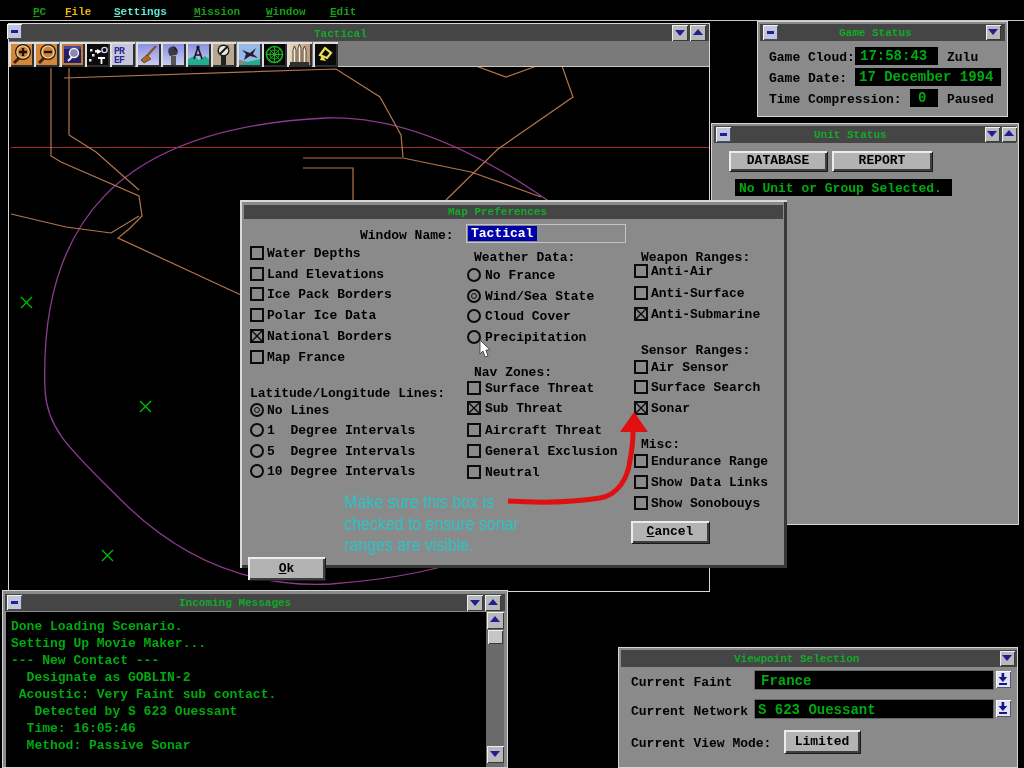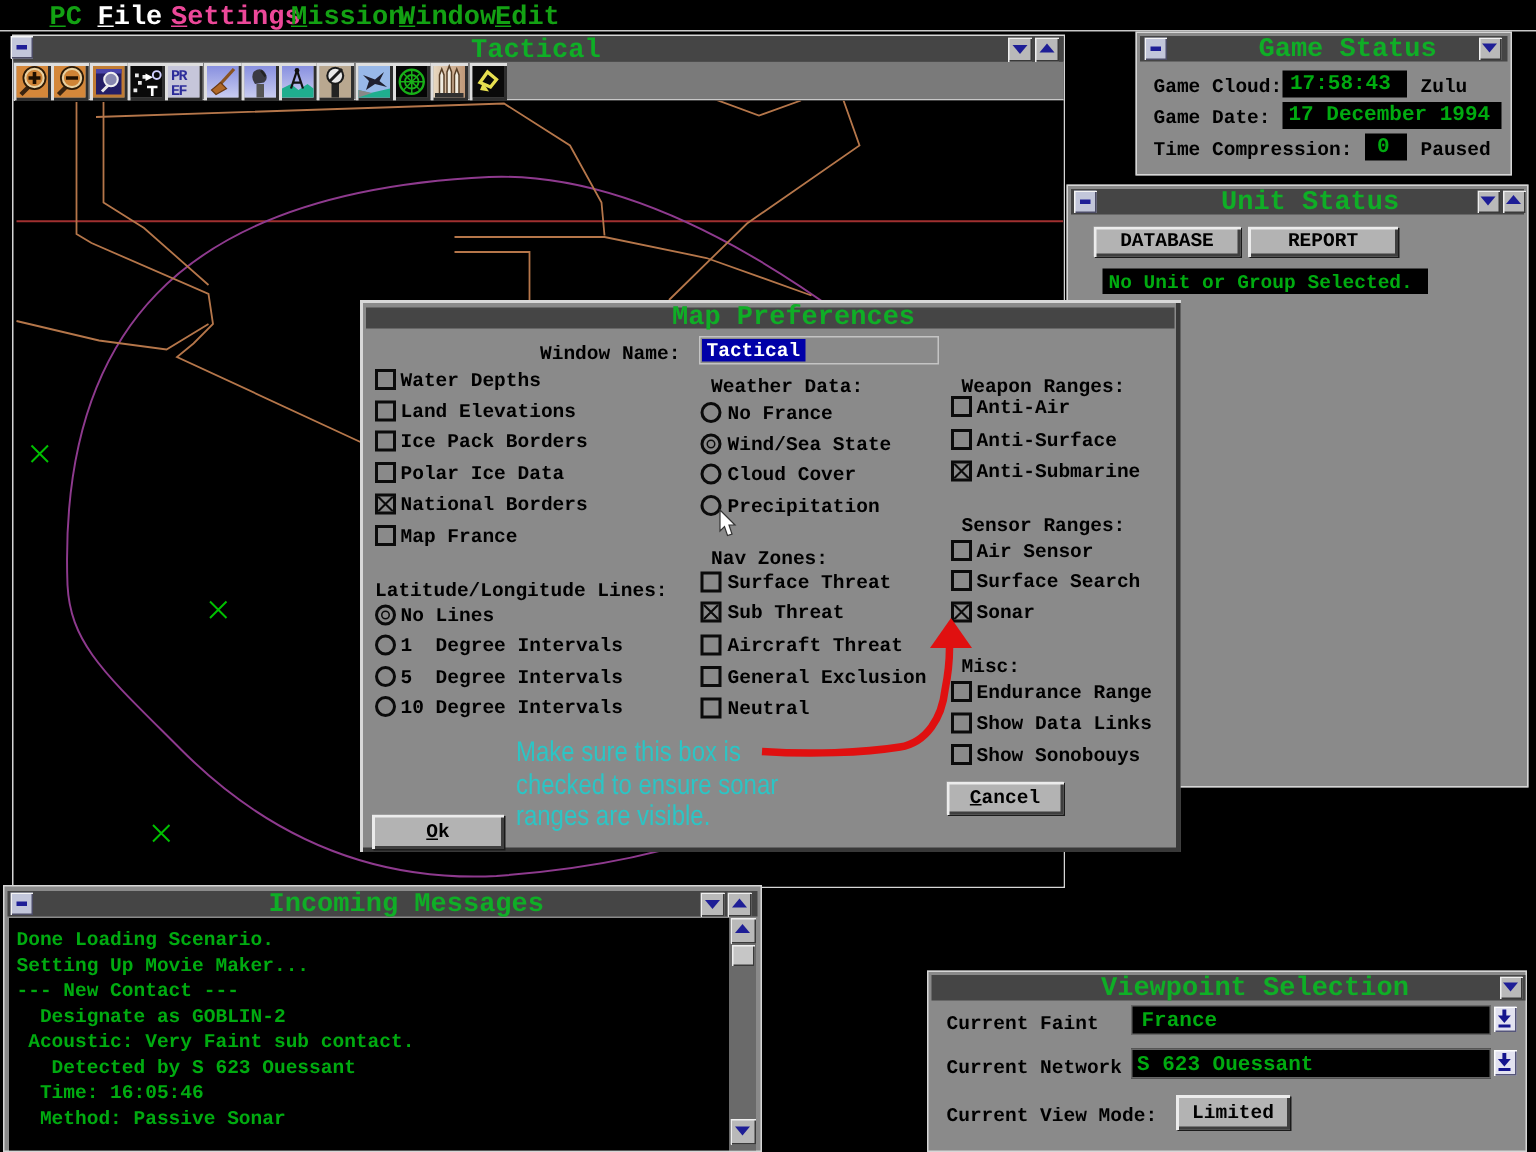--- a/index.html
+++ b/index.html
@@ -1,18 +1,18 @@
 <!DOCTYPE html>
 <html><head><meta charset="utf-8"><style>
 html,body{margin:0;padding:0;background:#000}
 body{width:1024px;height:768px;position:relative;overflow:hidden;font-family:"Liberation Mono",monospace;font-weight:bold}
 .a{position:absolute}
 .t{position:absolute;font-size:13px;line-height:13px;color:#000;white-space:pre}
 .g{color:#00ab10}
-.tt{position:absolute;font-size:18px;line-height:13px;color:#0fae26;white-space:pre}
+.tt{position:absolute;font-size:11px;line-height:13px;color:#0fae26;white-space:pre}
 .win{position:absolute;background:#8a8a8a;border:1px solid #d6d6d6;box-sizing:border-box}
 .bar{position:absolute;background:#454545}
 .sq{position:absolute;width:15px;height:15px;background:#c2c6da;box-shadow:inset 1px 1px 0 #f4f4f4,inset -1px -1px 0 #4c4c66;box-sizing:border-box}
 .sqg{position:absolute;width:16px;height:16px;background:#b9b9b9;box-shadow:inset 1px 1px 0 #efefef,inset -1px -1px 0 #3a3a3a;box-sizing:border-box}
 .dash{position:absolute;left:4px;top:6px;width:7px;height:3px;background:#1e1e96}
 .tri-d{position:absolute;left:3px;top:5px;width:0;height:0;border-left:5px solid transparent;border-right:5px solid transparent;border-top:6px solid #1e1e96}
 .tri-u{position:absolute;left:3px;top:4px;width:0;height:0;border-left:5px solid transparent;border-right:5px solid transparent;border-bottom:6px solid #1e1e96}
 .cb svg{display:block}
 .cb{position:absolute;width:14px;height:14px;border:2px solid #0b0b0b;box-sizing:border-box}
 .rd{position:absolute;width:14px;height:14px;border:2px solid #0b0b0b;border-radius:50%;box-sizing:border-box}
@@ -20,22 +20,22 @@
 .btn{position:absolute;background:#b3b3b3;box-shadow:inset 2px 2px 0 #ececec,inset -2px -2px 0 #3f3f3f,1px 1px 0 #1a1a1a;box-sizing:border-box;text-align:center;color:#000;font-size:13px;font-weight:bold}
 .fld{position:absolute;background:#000;box-sizing:border-box}
 .combo{position:absolute;width:15px;height:17px;background:#e2e2f0;box-shadow:inset 1px 1px 0 #fdfdfd,inset -1px -1px 0 #55557a;box-sizing:border-box}
 .tbn{position:absolute;top:18px;width:25px;height:25px;background:#9a9a9a;box-shadow:inset 2px 2px 0 #dedede,inset -2px -2px 0 #2e2e2e;box-sizing:border-box}
 </style></head>
 <body>
 
 <div class="a" style="left:0;top:0;width:1024px;height:20px;background:#000"></div>
 <div class="a" style="left:0;top:20px;width:1024px;height:1px;background:#c8c8c8"></div>
 <div class="tt" style="left:33px;top:6px;color:#13a113"><u>P</u>C</div>
-<div class="tt" style="left:65px;top:6px;color:#ffffff"><u>F</u>ile</div>
-<div class="tt" style="left:114px;top:6px;color:#ec4899"><u>S</u>ettings</div>
+<div class="tt" style="left:65px;top:6px;color:#eab308"><u>F</u>ile</div>
+<div class="tt" style="left:114px;top:6px;color:#5eead4"><u>S</u>ettings</div>
 <div class="tt" style="left:194px;top:6px;color:#13a113"><u>M</u>ission</div>
 <div class="tt" style="left:266px;top:6px;color:#13a113"><u>W</u>indow</div>
 <div class="tt" style="left:330px;top:6px;color:#13a113"><u>E</u>dit</div>
 
 <div class="win" id="tactical" style="left:8px;top:23px;width:702px;height:569px;background:#000">
   <div class="bar" style="left:0;top:0;width:700px;height:17px"></div>
   <div class="tt" style="left:305px;top:4px">Tactical</div>
   <div class="a" style="left:0;top:17px;width:700px;height:26px;background:#7a7a7a"></div>
   <div class="a" style="left:0;top:42px;width:700px;height:1px;background:#c8c8c8"></div>
   <div id="toolbar">
@@ -301,21 +301,21 @@
     </div>
     <div class="t" style="left:411px;top:202px">Sonar</div>
   <div class="t" style="left:401px;top:238px">Misc:</div>
   <div class="cb" style="left:394px;top:254px"></div>
     <div class="t" style="left:411px;top:255px">Endurance Range</div>
   <div class="cb" style="left:394px;top:275px"></div>
     <div class="t" style="left:411px;top:276px">Show Data Links</div>
   <div class="cb" style="left:394px;top:296px"></div>
     <div class="t" style="left:411px;top:297px">Show Sonobouys</div>
 
-  <div class="btn" style="left:8px;top:343px;width:88px;height:23px;line-height:23px"><u>O</u>k</div>
+  <div class="btn" style="left:8px;top:357px;width:77px;height:23px;line-height:23px"><u>O</u>k</div>
   <div class="btn" style="left:391px;top:321px;width:78px;height:22px;line-height:22px"><u>C</u>ancel</div>
 
   <div class="a" style="left:104px;top:291px;font-family:'Liberation Sans',sans-serif;font-weight:normal;font-size:19px;line-height:21.5px;color:#2cc5c5;transform:scaleX(0.84);transform-origin:0 0;white-space:pre">Make sure this box is
 checked to ensure sonar
 ranges are visible.</div>
 
   <svg class="a" style="left:0;top:0" width="547" height="368">
     <path d="M 268 301 C 300 303 335 302 360 298 C 378 295 388 278 390 260 C 392 250 393 243 393 232" fill="none" stroke="#e01010" stroke-width="5"></path>
     <polygon points="394,212 380,232 408,232" fill="#e01010"></polygon>
   </svg>

